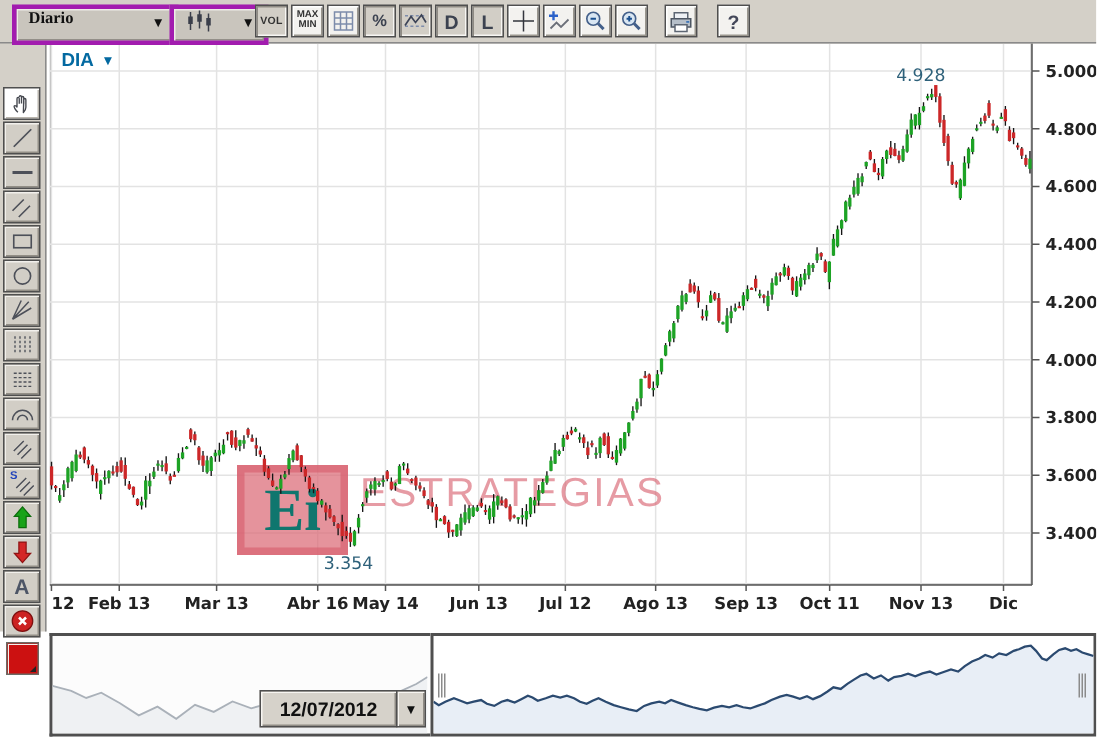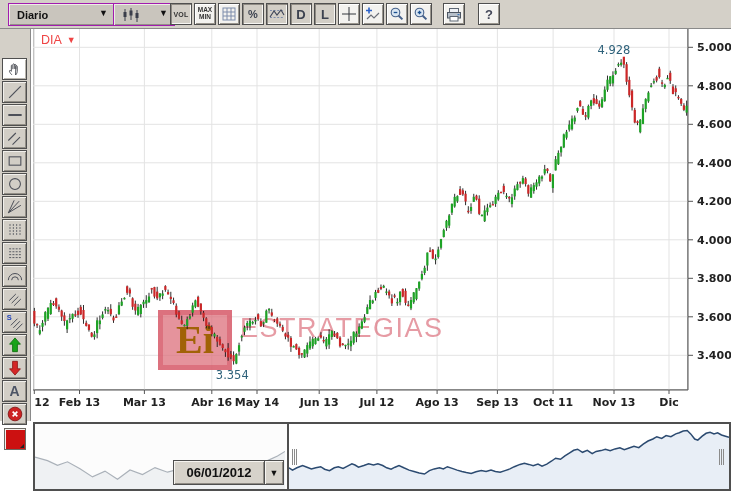--- a/index.html
+++ b/index.html
@@ -1,23 +1,23 @@
 <!DOCTYPE html>
 <html><head>
 <meta charset="utf-8">
 <style>
   html,body{margin:0;padding:0;background:#fff;}
   #app{position:relative;width:731px;height:494px;background:#ffffff;overflow:hidden;
        font-family:"Liberation Sans",sans-serif;-webkit-font-smoothing:antialiased;}
   
   #toolbar{position:absolute;left:0;top:0;width:731px;height:28px;background:#d4d0c8;
            border-bottom:1px solid #8a8a8a;z-index:30;}
-  .dd{position:absolute;top:3px;height:21px;background:#c9c5bd;border:1px solid #a21caf;
+  .dd{position:absolute;top:3px;height:21px;background:#c9c5bd;border:3px solid #a21caf;
       box-shadow:inset 1px 1px 0 #eeece7, inset -1px -1px 0 #938f88;
-      display:flex;align-items:center;font-size:11px;font-weight:bold;color:#111;cursor:default;}
+      display:flex;align-items:flex-start;font-size:11px;font-weight:bold;color:#111;cursor:default;font-family:Liberation Serif, serif;}
   #period-dd{left:8px;width:97px;padding-left:8px;}
   #type-dd{left:113px;width:54px;padding-left:6px;}
   .dd .dd-arrow{position:absolute;right:6px;top:4px;font-size:9px;color:#111;}
   .tbtn{position:absolute;top:3px;width:22px;height:22px;border:1px solid #4f4f4f;
         display:flex;align-items:center;justify-content:center;flex-direction:column;
         padding:0;margin:0;color:#333;cursor:default;}
   .tbtn.raised{background:#f3f2ef;box-shadow:inset 1px 1px 0 #ffffff, inset -1px -1px 0 #9a968e;}
   .tbtn.pressed{background:#d2cec6;box-shadow:inset 1px 1px 0 #8f8b84, inset -1px -1px 0 #f7f6f3;}
   .tb-vol{font-size:7px;font-weight:bold;letter-spacing:.2px;}
   .tb-maxmin{font-size:6.5px;font-weight:bold;line-height:1.05;}
@@ -36,27 +36,27 @@
   #color-swatch .corner{position:absolute;right:1px;bottom:1px;width:0;height:0;
         border-left:4px solid transparent;border-bottom:4px solid #222;}
   
   #chart-panel{position:absolute;left:30px;top:28px;width:701px;height:394px;background:#fff;}
   #grid-layer,#candle-layer{position:absolute;left:3px;top:0;width:698px;height:380px;}
   #grid-layer{z-index:1;font-weight:bold;}
   #watermark{position:absolute;left:128px;top:282px;z-index:2;display:flex;align-items:flex-start;
              pointer-events:none;}
   #wm-logo{width:64px;height:50px;border:5px solid rgba(214,92,108,0.62);
            background:rgba(219,105,118,0.72);display:flex;align-items:center;justify-content:center;
-           font-family:"Liberation Serif",serif;font-weight:bold;font-size:40px;color:#a16207;line-height:1;}
+           font-family:"Liberation Serif",serif;font-weight:bold;font-size:40px;color:#0f766e;line-height:1;}
   #wm-text{margin-left:8px;color:rgba(213,88,104,0.60);}
   #wm-line1{font-size:27px;letter-spacing:1.5px;line-height:1.05;margin-top:4px;}
   #wm-line2{font-size:22px;letter-spacing:.5px;line-height:1.1;}
   #candle-layer{z-index:3;pointer-events:none;}
-  #symbol-label{position:absolute;left:11px;top:5px;z-index:4;font-size:12.5px;font-weight:normal;
-                color:#ef4444;display:flex;align-items:center;gap:5px;}
+  #symbol-label{position:absolute;left:11px;top:5px;z-index:4;font-size:12.5px;font-weight:bold;
+                color:#0369a1;display:flex;align-items:center;gap:5px;}
   #symbol-label .sym-arrow{font-size:9px;}
   
   #nav-left{position:absolute;left:33px;top:422px;width:254px;height:69px;background:#fcfcfc;
             border:2px solid #4f4f4f;border-right:none;box-sizing:border-box;z-index:10;}
   #nav-right{position:absolute;left:287px;top:422px;width:444px;height:69px;background:#ffffff;
             border:2px solid #4f4f4f;box-sizing:border-box;z-index:10;}
   #nav-left svg,#nav-right svg{position:absolute;left:0;top:0;}
   .grip{position:absolute;top:19px;width:9px;height:27px;display:flex;align-items:center;
         justify-content:center;gap:1px;cursor:ew-resize;z-index:12;}
   .grip i{display:block;width:1px;height:16px;background:#8b8b8b;}
@@ -870,21 +870,21 @@
   </div>
 
   <div id="nav-left">
     <div id="nav-left-svg">
         <svg width="250" height="65" viewBox="0 0 250 65">
      <polygon points="0,65 0.0,33.2 12.5,36.6 22.5,41.3 32.5,37.8 45.0,44.8 57.5,52.9 70.0,47.1 82.5,55.2 95.0,45.9 107.5,50.6 120.0,43.6 132.5,48.2 145.0,44.8 157.5,49.4 170.0,43.6 182.5,45.9 195.0,41.3 207.5,44.2 220.0,40.1 232.5,36.6 242.5,32.0 250.0,27.4 250,65" fill="#eff1f3"></polygon>
      <polyline points="0.0,33.2 12.5,36.6 22.5,41.3 32.5,37.8 45.0,44.8 57.5,52.9 70.0,47.1 82.5,55.2 95.0,45.9 107.5,50.6 120.0,43.6 132.5,48.2 145.0,44.8 157.5,49.4 170.0,43.6 182.5,45.9 195.0,41.3 207.5,44.2 220.0,40.1 232.5,36.6 242.5,32.0 250.0,27.4" fill="none" stroke="#aab1b9" stroke-width="1.2"></polyline>
         </svg>
       </div>
     <button id="date-btn">
-      <span>06/01/2012</span>
+      <span>12/07/2012</span>
     </button>
     <button id="date-arrow-btn">
       <span>▼</span>
     </button>
   </div>
   <div id="nav-right">
     <div id="nav-right-svg">
         <svg width="440" height="65" viewBox="0 0 440 65">
      <polygon points="0,65 0.0,43.8 3.5,46.1 7.9,43.8 13.6,41.5 18.0,43.2 22.4,44.9 26.8,43.8 31.7,42.7 35.6,45.2 40.5,46.6 45.3,43.8 49.3,42.7 54.1,44.4 58.5,42.1 62.9,39.8 66.0,41.0 69.5,43.2 74.8,41.5 79.6,39.8 84.5,41.0 88.9,39.8 93.7,41.5 97.7,43.8 102.1,45.2 106.0,43.2 110.0,41.5 114.8,43.8 120.1,46.1 125.0,47.5 130.2,48.9 135.5,50.0 140.4,46.6 145.2,44.9 150.5,43.8 154.4,44.9 158.4,42.7 163.2,44.4 168.1,46.1 172.9,47.5 177.3,48.6 182.2,49.5 187.0,47.8 192.3,46.6 197.1,47.5 202.0,46.1 206.4,47.5 211.2,48.3 216.0,46.6 220.9,44.9 225.3,42.7 231.0,40.4 235.4,39.3 239.8,40.4 244.2,41.8 249.0,40.1 253.0,42.1 257.8,40.1 262.7,37.0 266.6,34.2 271.5,35.3 275.9,31.9 280.3,29.1 284.7,26.3 288.6,25.2 293.5,28.3 298.3,26.3 303.2,29.7 307.1,27.4 312.0,26.6 316.4,25.2 321.2,26.8 326.0,24.9 330.9,23.7 335.3,25.7 340.1,24.0 345.0,22.3 349.8,23.7 354.2,20.1 359.0,17.0 363.9,15.0 367.8,12.7 372.7,14.4 377.1,11.6 381.9,12.7 386.8,9.9 390.3,8.8 394.2,7.1 398.2,6.5 401.7,9.9 405.7,15.0 408.8,16.1 413.2,12.2 417.1,9.3 421.1,8.2 425.0,9.9 428.6,8.8 432.5,11.0 436.5,12.2 440.0,13.3 440,65" fill="#e8eef6"></polygon>
      <polyline points="0.0,43.8 3.5,46.1 7.9,43.8 13.6,41.5 18.0,43.2 22.4,44.9 26.8,43.8 31.7,42.7 35.6,45.2 40.5,46.6 45.3,43.8 49.3,42.7 54.1,44.4 58.5,42.1 62.9,39.8 66.0,41.0 69.5,43.2 74.8,41.5 79.6,39.8 84.5,41.0 88.9,39.8 93.7,41.5 97.7,43.8 102.1,45.2 106.0,43.2 110.0,41.5 114.8,43.8 120.1,46.1 125.0,47.5 130.2,48.9 135.5,50.0 140.4,46.6 145.2,44.9 150.5,43.8 154.4,44.9 158.4,42.7 163.2,44.4 168.1,46.1 172.9,47.5 177.3,48.6 182.2,49.5 187.0,47.8 192.3,46.6 197.1,47.5 202.0,46.1 206.4,47.5 211.2,48.3 216.0,46.6 220.9,44.9 225.3,42.7 231.0,40.4 235.4,39.3 239.8,40.4 244.2,41.8 249.0,40.1 253.0,42.1 257.8,40.1 262.7,37.0 266.6,34.2 271.5,35.3 275.9,31.9 280.3,29.1 284.7,26.3 288.6,25.2 293.5,28.3 298.3,26.3 303.2,29.7 307.1,27.4 312.0,26.6 316.4,25.2 321.2,26.8 326.0,24.9 330.9,23.7 335.3,25.7 340.1,24.0 345.0,22.3 349.8,23.7 354.2,20.1 359.0,17.0 363.9,15.0 367.8,12.7 372.7,14.4 377.1,11.6 381.9,12.7 386.8,9.9 390.3,8.8 394.2,7.1 398.2,6.5 401.7,9.9 405.7,15.0 408.8,16.1 413.2,12.2 417.1,9.3 421.1,8.2 425.0,9.9 428.6,8.8 432.5,11.0 436.5,12.2 440.0,13.3" fill="none" stroke="#2b4a70" stroke-width="1.5"></polyline>

